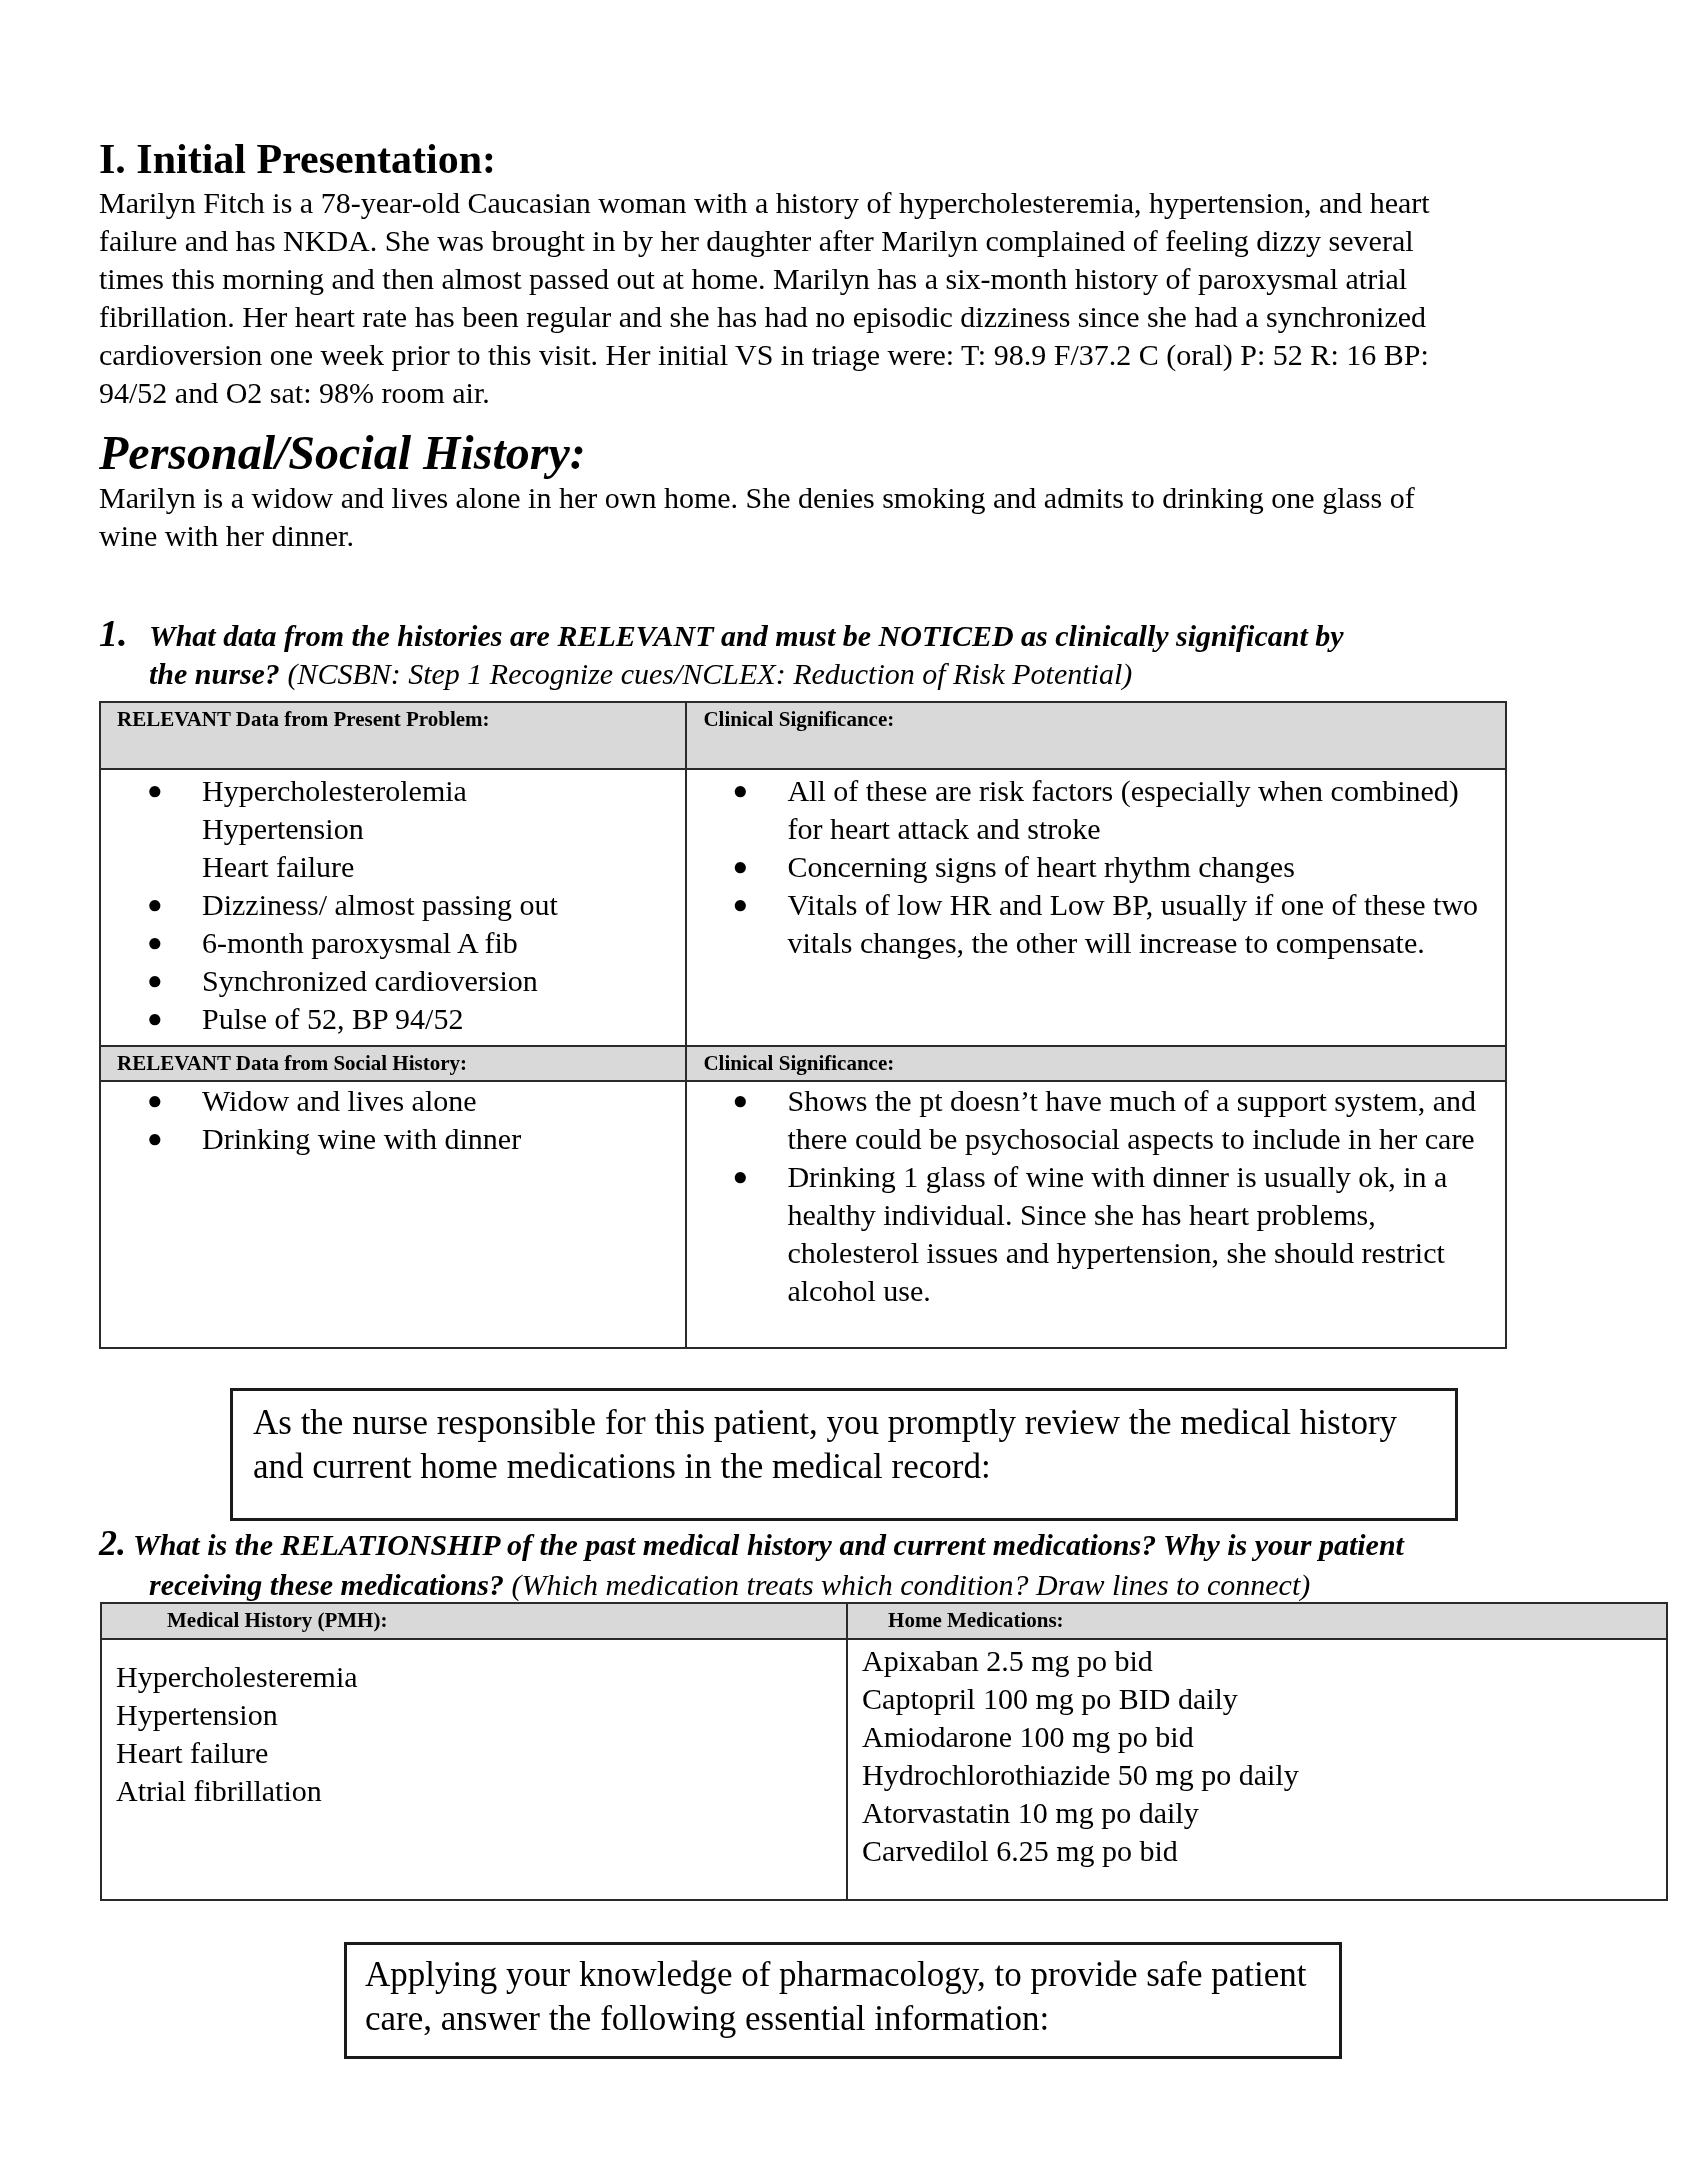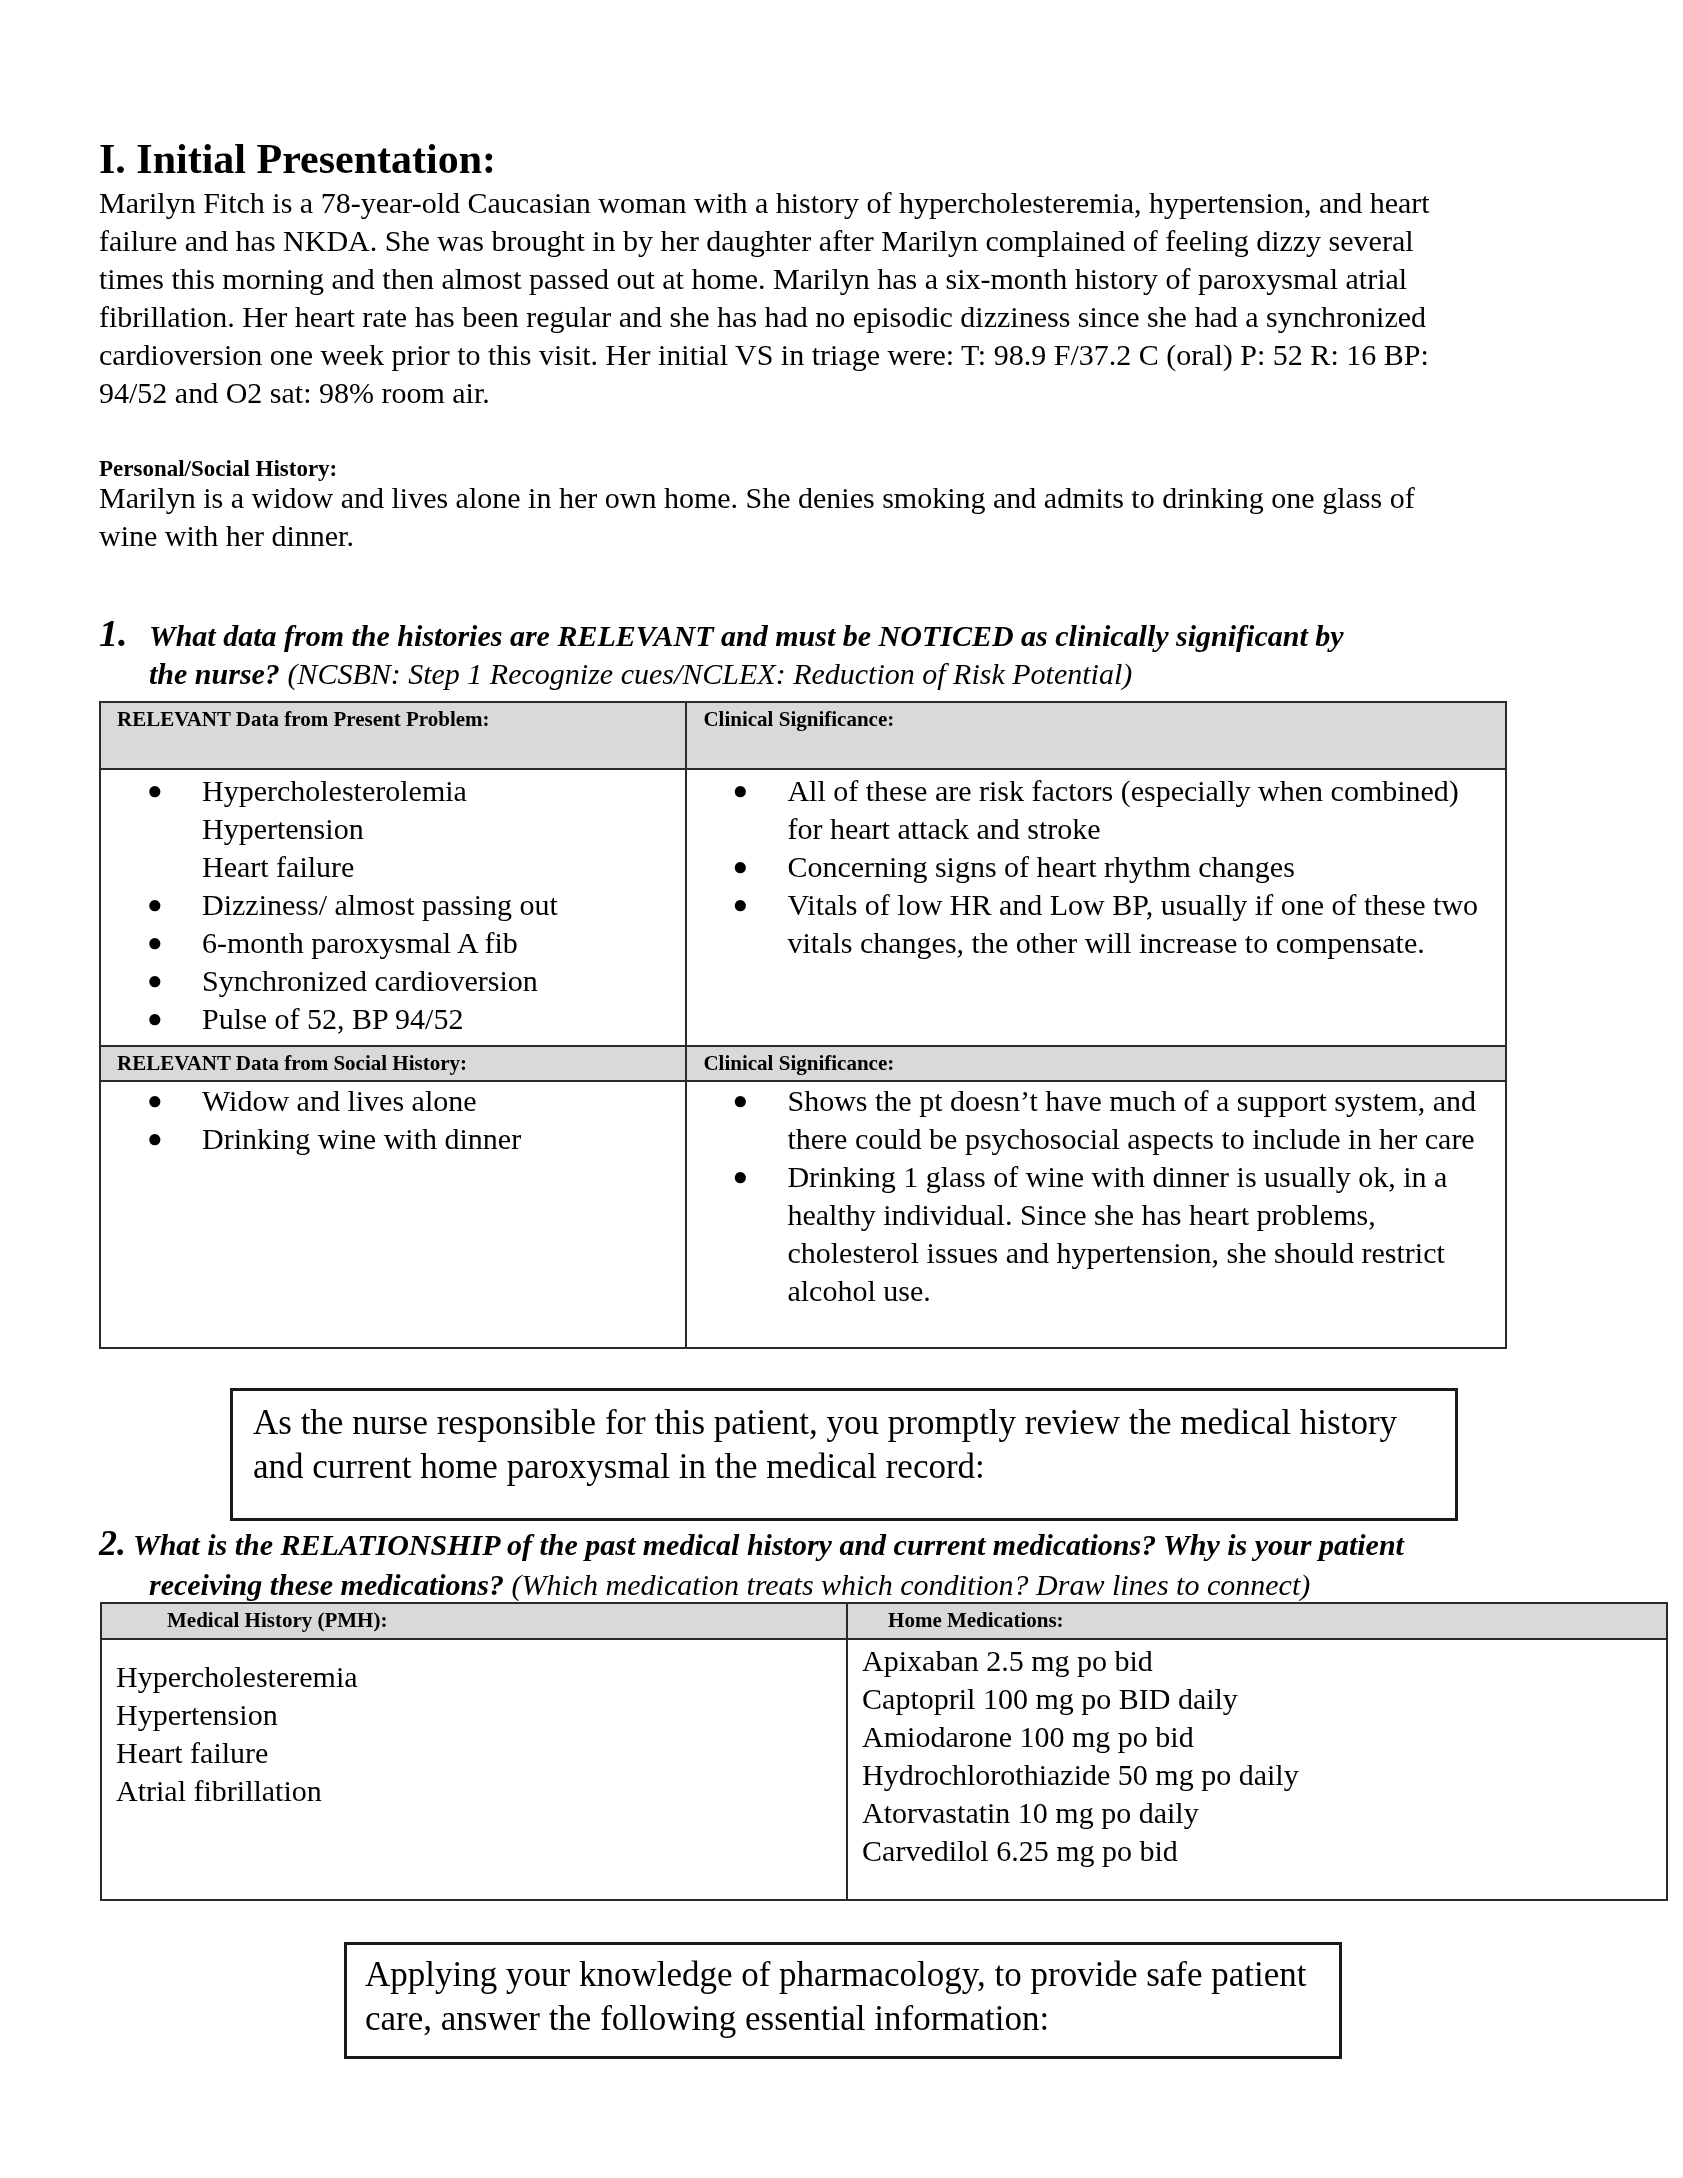--- a/index.html
+++ b/index.html
@@ -4,21 +4,21 @@
 <style>
   html, body { margin: 0; padding: 0; background: #ffffff; }
   body {
     width: 1683px; height: 2178px; position: relative; overflow: hidden;
     font-family: "Liberation Serif", "DejaVu Serif", serif; color: #000;
   }
   .abs { position: absolute; }
   .h1 { left: 99px; top: 135px; font-size: 42px; font-weight: bold; line-height: 48px; white-space: nowrap; }
   .body-text { font-size: 30px; line-height: 38px; }
   .para1 { left: 99px; top: 184px; width: 1574px; }
-  .h2 { left: 99px; top: 448px; font-size: 23px; font-weight: bold; line-height: 42px; white-space: nowrap; }
+  .h2 { left: 99px; top: 432px; font-size: 48px; font-weight: bold; line-height: 42px; white-space: nowrap; font-style: italic; }
   .para2 { left: 99px; top: 479px; width: 1574px; }
   .q1 { left: 99px; top: 610px; width: 1544px; font-style: italic; font-weight: bold; font-size: 30px; line-height: 46px; font-family: Liberation Serif, serif; }
   .q-num { font-size: 38px; display: inline-block; width: 50px; }
   .q-line2 { padding-left: 50px; display: block; }
   .q-paren { font-weight: normal; font-size: 30px; }
   table.t { position: absolute; border-collapse: collapse; }
   table.t td, table.t th { border: 2px solid #2a2a2a; vertical-align: top; padding: 0; }
   .th-cell { background: #d9d9d9; font-weight: bold; font-size: 21px; line-height: 32px; text-align: left; }
   .cell-text { font-size: 30px; line-height: 38px; }
   ul.bl { list-style: none; margin: 0; padding: 0; }
@@ -104,21 +104,21 @@
     <td class="cell-text" style="padding:0;">
       <ul class="bl" style="padding-left:100px; padding-right:0;">
         <li><span class="bullet" style="left:-55px;">●</span><span>Shows the pt doesn’t have much of a support system, and there could be psychosocial aspects to include in her care</span></li>
         <li><span class="bullet" style="left:-55px;">●</span><span>Drinking 1 glass of wine with dinner is usually ok, in a healthy individual. Since she has heart problems, cholesterol issues and hypertension, she should restrict alcohol use.</span></li>
       </ul>
     </td>
   </tr>
 </tbody>
   </table>
 
-<div class="box box1">As the nurse responsible for this patient, you promptly review the medical history and current home paroxysmal in the medical record:</div>
+<div class="box box1">As the nurse responsible for this patient, you promptly review the medical history and current home medications in the medical record:</div>
 
 <div class="abs q2">
   <span class="q2-num">2.</span>
   <span>What is the RELATIONSHIP of the past medical history and current medications? Why is your patient</span>
   <span class="q2-line2">
     <span>receiving these medications?</span>
     <span style="font-weight:normal;">(Which medication treats which condition? Draw lines to connect)</span>
   </span>
 </div>
 

